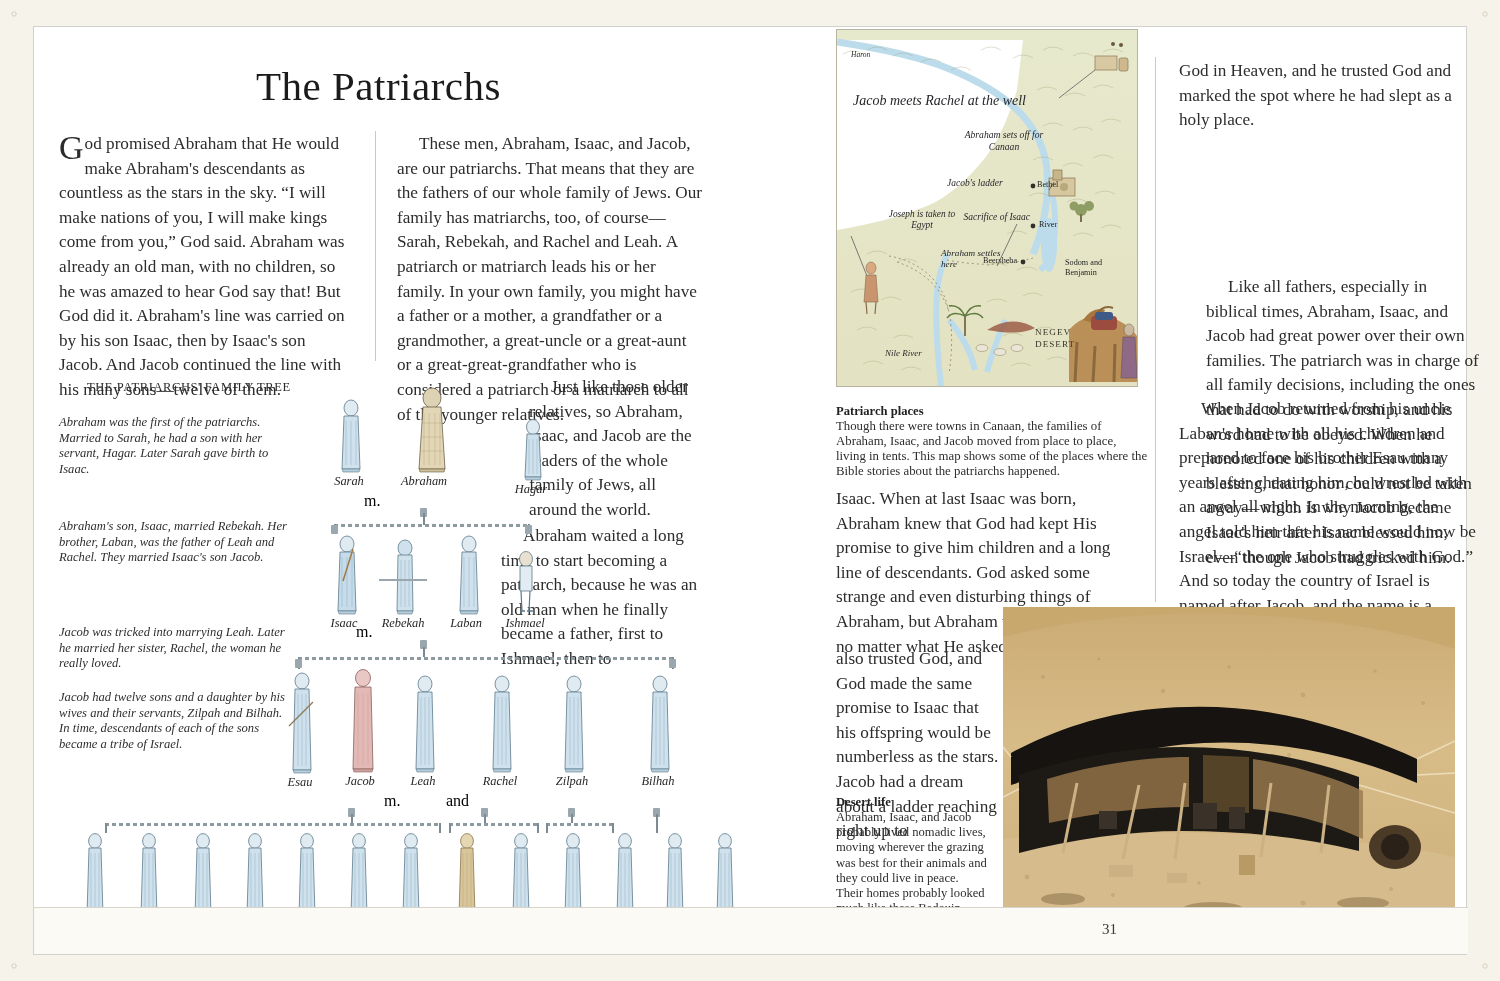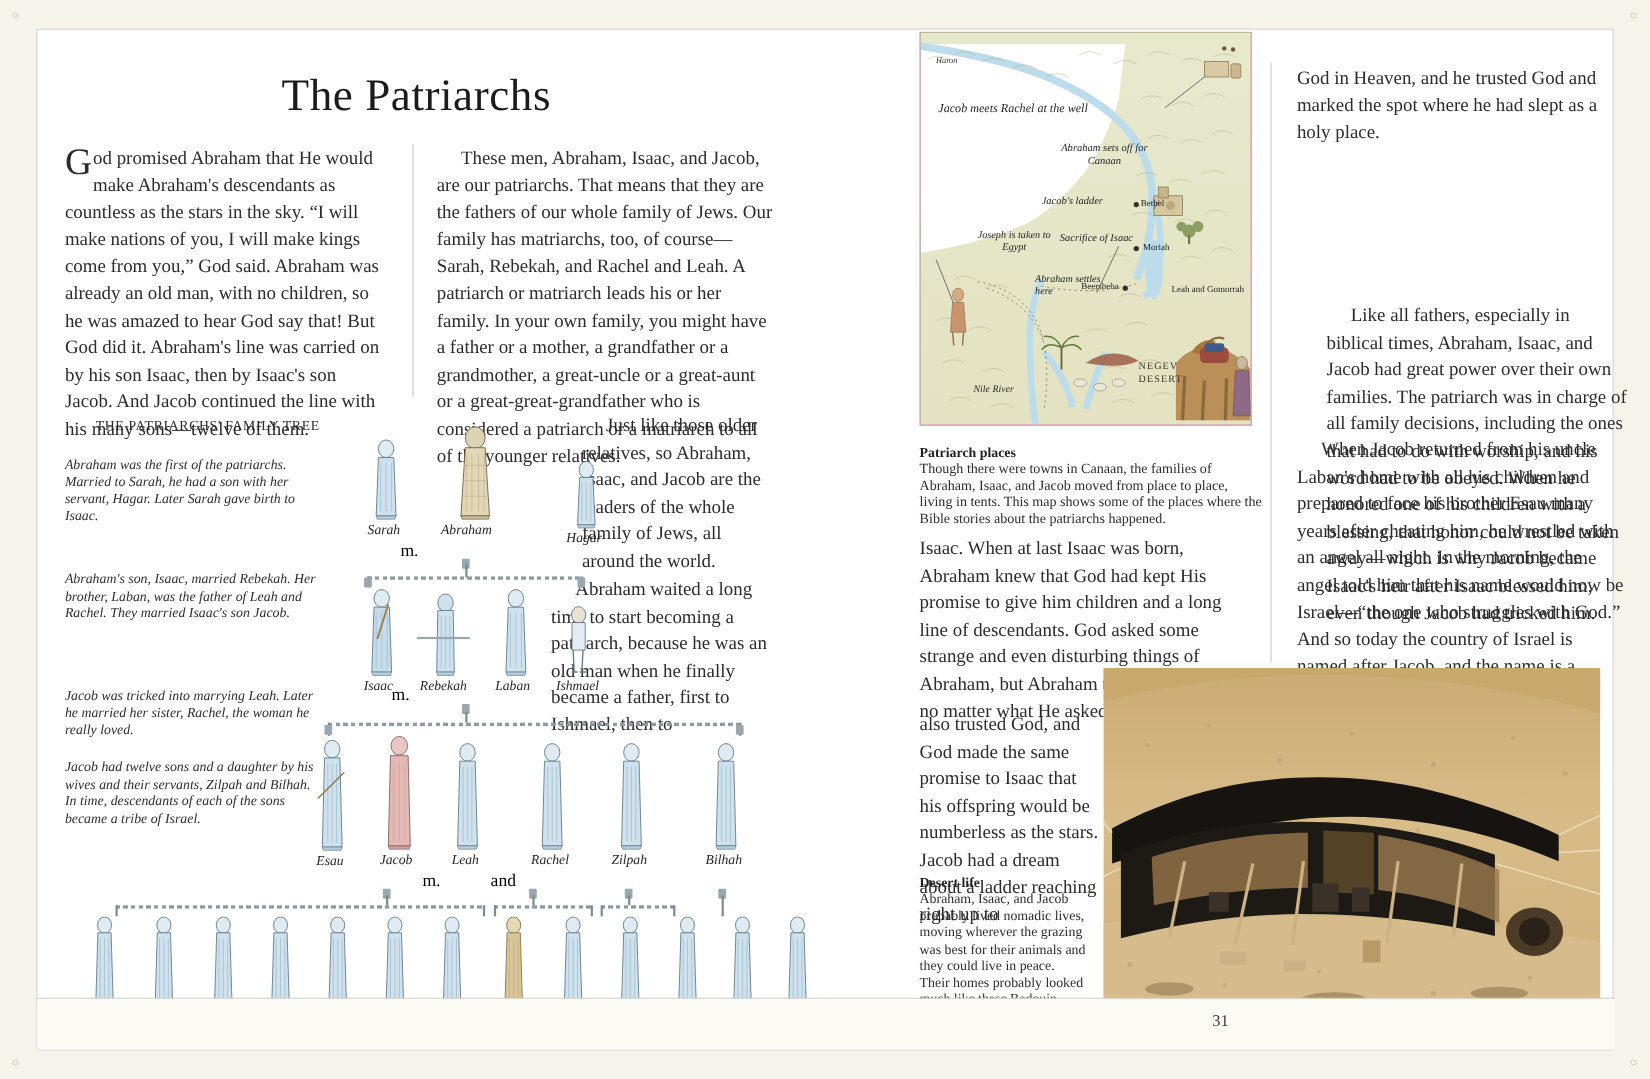--- a/index.html
+++ b/index.html
@@ -98,21 +98,21 @@
   .ln.dash{
     background:repeating-linear-gradient(to right,#8e9aa2 0 4px,transparent 4px 7px);
     height:3px;
   }
   .knot{position:absolute;width:7px;height:9px;background:#9aa7ae;border-radius:1px;}
 
   
   .map-box{
     position:absolute;left:85px;top:2px;width:300px;height:356px;
     border:1px solid #b9b39f;
-    background:#f9a8d4;
+    background:#5eead4;
     overflow:hidden;
   }
   .map-cap-title{
     position:absolute;left:85px;top:377px;width:310px;
     font-size:12.6px;font-weight:bold;color:#222;
   }
   .map-cap{
     position:absolute;left:85px;top:392px;width:312px;
     font-size:12.8px;line-height:14.9px;color:#2d2d2d;
   }
@@ -664,29 +664,29 @@
           </g>
 
           <g>
             <ellipse cx="292" cy="300" rx="5" ry="6" fill="#cbb8a0" stroke="#7a6a55" stroke-width=".6"></ellipse>
             <path d="M286 307 L284 348 L300 348 L298 307 Z" fill="#8e6a86" stroke="#6a5060" stroke-width=".6"></path>
           </g>
         </svg>
 
         
         <div style="position:absolute;left:14px;top:20px;font-size:7.5px;font-style:italic;color:#2b2b2b;">Haron</div>
-        <div style="position:absolute;left:16px;top:63px;font-size:11px;font-style:italic;color:#26262b;white-space:nowrap;">Jacob meets Rachel at the well</div>
+        <div style="position:absolute;left:16px;top:63px;font-size:14px;font-style:italic;color:#26262b;white-space:nowrap;">Jacob meets Rachel at the well</div>
         <div style="position:absolute;left:122px;top:99px;font-size:9.6px;font-style:italic;color:#26262b;width:90px;text-align:center;line-height:12px;">Abraham sets off for Canaan</div>
         <div style="position:absolute;left:110px;top:148px;font-size:9.5px;font-style:italic;color:#26262b;white-space:nowrap;">Jacob's ladder</div>
         <div style="position:absolute;left:121px;top:181px;font-size:9.5px;font-style:italic;color:#26262b;width:72px;text-align:right;line-height:12px;">Sacrifice of Isaac</div>
         <div style="position:absolute;left:104px;top:218px;font-size:9.2px;font-style:italic;color:#26262b;width:76px;line-height:11px;">Abraham settles here</div>
         <div style="position:absolute;left:2px;top:179px;font-size:9.3px;font-style:italic;color:#26262b;width:78px;text-align:center;line-height:11px;margin-left:44px;">Joseph is taken to Egypt</div>
         <div style="position:absolute;left:200px;top:150px;font-size:8.2px;color:#1f1f1f;">Bethel</div>
-        <div style="position:absolute;left:202px;top:190px;font-size:8.2px;color:#1f1f1f;">Moriah</div>
-        <div style="position:absolute;left:228px;top:228px;font-size:8.2px;color:#1f1f1f;width:66px;line-height:10px;">Leah and Gomorrah</div>
+        <div style="position:absolute;left:202px;top:190px;font-size:8.2px;color:#1f1f1f;">River</div>
+        <div style="position:absolute;left:228px;top:228px;font-size:8.2px;color:#1f1f1f;width:66px;line-height:10px;">Sodom and Benjamin</div>
         <div style="position:absolute;left:146px;top:226px;font-size:8.2px;color:#1f1f1f;">Beersheba</div>
         <div style="position:absolute;left:198px;top:296px;font-size:9.2px;letter-spacing:1px;color:#3a372c;width:60px;line-height:12px;">NEGEV DESERT</div>
         <div style="position:absolute;left:48px;top:318px;font-size:9px;font-style:italic;color:#2b2b2b;">Nile River</div>
       </div>
 
       <div class="map-cap-title">Patriarch places</div>
       <div class="map-cap">Though there were towns in Canaan, the families of Abraham, Isaac, and Jacob moved from place to place, living in tents. This map shows some of the places where the Bible stories about the patriarchs happened.</div>
 
       <div class="col-c bodytext">Isaac. When at last Isaac was born, Abraham knew that God had kept His promise to give him children and a long line of descendants. God asked some strange and even disturbing things of Abraham, but Abraham trusted in God, no matter what He asked. Isaac</div>
       <div class="col-c2 bodytext">also trusted God, and God made the same promise to Isaac that his offspring would be numberless as the stars. Jacob had a dream about a ladder reaching right up to</div>

